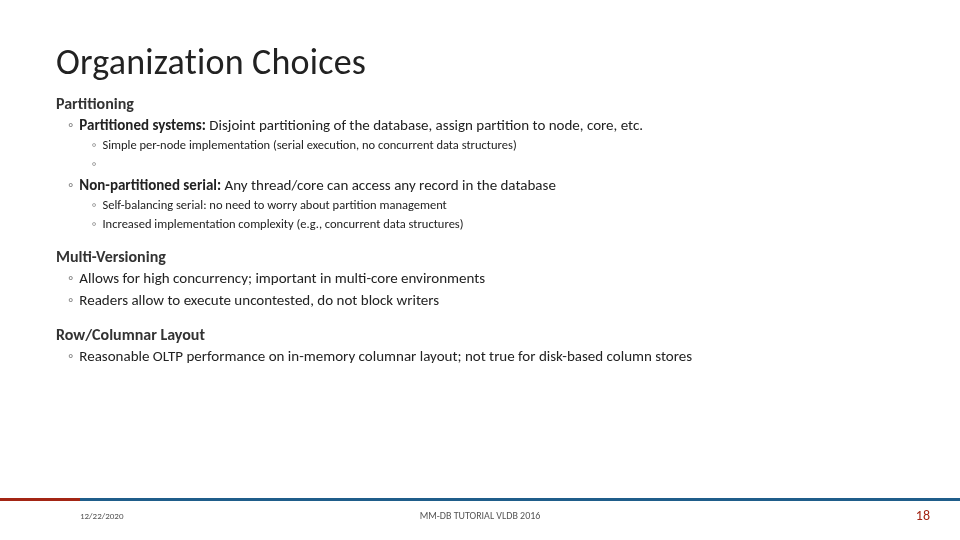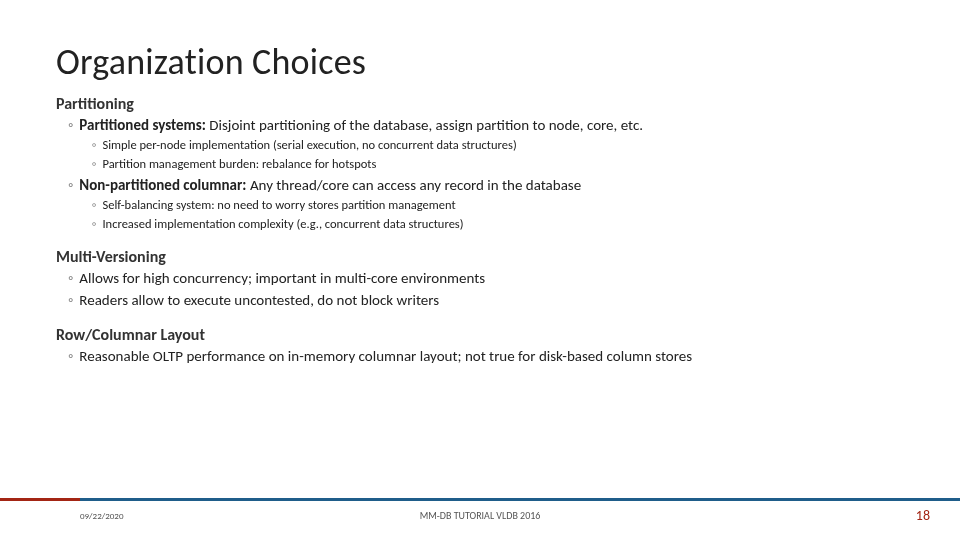--- a/index.html
+++ b/index.html
@@ -39,32 +39,31 @@
     <span>
       <span class="bold-lead">Partitioned systems:</span><span> Disjoint partitioning of the database, assign partition to node, core, etc.</span>
     </span>
   </div>
   <div class="bullet-row lvl2">
     <span class="marker">◦</span>
     <span>Simple per-node implementation (serial execution, no concurrent data structures)</span>
   </div>
   <div class="bullet-row lvl2">
     <span class="marker">◦</span>
-    <span>Partition management burden: rebalance for hotspots</span>
   </div>
 
   <div class="bullet-row lvl1">
     <span class="marker">◦</span>
     <span>
-      <span class="bold-lead">Non-partitioned columnar:</span><span> Any thread/core can access any record in the database</span>
+      <span class="bold-lead">Non-partitioned serial:</span><span> Any thread/core can access any record in the database</span>
     </span>
   </div>
   <div class="bullet-row lvl2">
     <span class="marker">◦</span>
-    <span>Self-balancing system: no need to worry stores partition management</span>
+    <span>Self-balancing serial: no need to worry about partition management</span>
   </div>
   <div class="bullet-row lvl2">
     <span class="marker">◦</span>
     <span>Increased implementation complexity (e.g., concurrent data structures)</span>
   </div>
 
   <div class="section-head" style="margin-top:14px;">Multi-Versioning</div>
   <div class="bullet-row lvl1">
     <span class="marker">◦</span>
     <span>Allows for high concurrency; important in multi-core environments</span>
@@ -74,18 +73,18 @@
     <span>Readers allow to execute uncontested, do not block writers</span>
   </div>
 
   <div class="section-head" style="margin-top:14px;">Row/Columnar Layout</div>
   <div class="bullet-row lvl1">
     <span class="marker">◦</span>
     <span>Reasonable OLTP performance on in-memory columnar layout; not true for disk-based column stores</span>
   </div>
 
   <div class="footer">
-    <span class="footer-left">09/22/2020</span>
+    <span class="footer-left">12/22/2020</span>
     <span class="footer-center">MM-DB TUTORIAL VLDB 2016</span>
     <span class="footer-right">18</span>
   </div>
 
 </div>
 
 </body></html>

